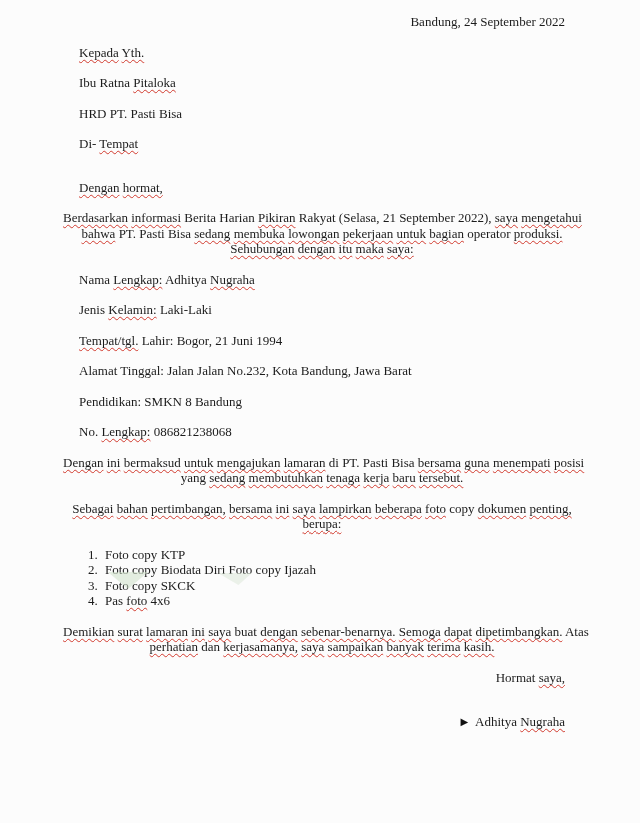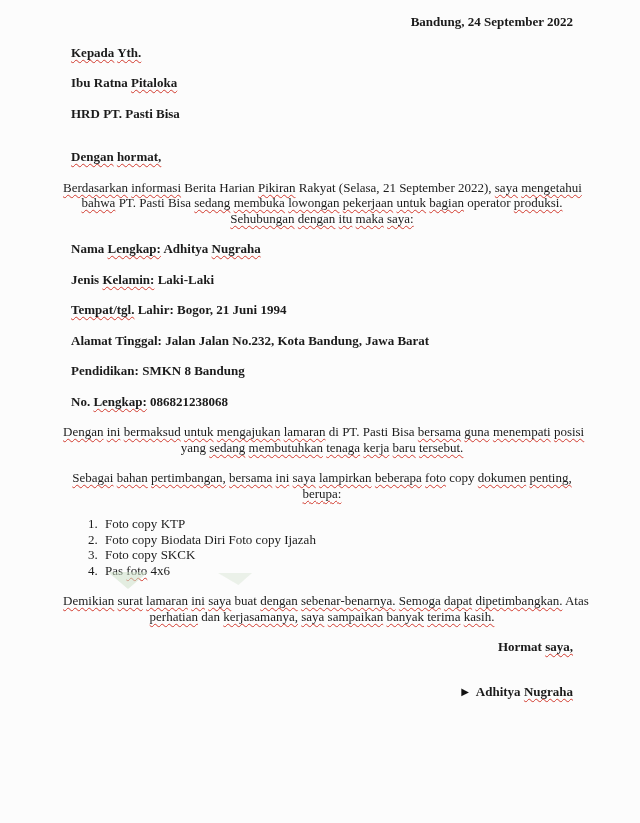--- a/index.html
+++ b/index.html
@@ -8,21 +8,21 @@
     background:#fcfcfc;
     font-family:"Liberation Serif","DejaVu Serif",serif;
     font-size:13px; color:#1b1b1b;
   }
   .page {
     position:relative; box-sizing:border-box;
     width:640px; height:823px;
     padding:14px 59px 0 63px;
     overflow:hidden;
   }
-  .line { margin:0 8px 15px; line-height:15.5px; white-space:nowrap;font-weight:bold; }
+  .line { margin:0 16px 15px; line-height:15.5px; white-space:nowrap; }
   .para { margin:0 0 15px; }
   .pline { display:block; line-height:15.5px; white-space:nowrap;text-align:center; }
   .right { text-align:right; }
   .mt-lg { margin-top:28px; }
   .sig { margin-top:29px; }
   .sp {
     text-decoration: underline;
     text-decoration-style: wavy;
     text-decoration-color:#d23b2f;
     text-decoration-thickness:1px;
@@ -51,20 +51,21 @@
 <div class="page">
 
   <div class="wm wm1"></div>
   <div class="wm wm2"></div>
 
   <p class="line right"><span>Bandung,</span> <span>24</span> <span>September</span> <span>2022</span></p>
 
   <p class="line"><span class="sp">Kepada</span> <span class="sp">Yth.</span></p>
   <p class="line"><span>Ibu</span> <span>Ratna</span> <span class="sp">Pitaloka</span></p>
   <p class="line"><span>HRD</span> <span>PT.</span> <span>Pasti</span> <span>Bisa</span></p>
+  <p class="line"><span>Di-</span> <span class="sp">Tempat</span></p>
 
   <p class="line mt-lg"><span class="sp">Dengan</span> <span class="sp">hormat,</span></p>
 
   <div class="para">
     <span class="pline"><span class="sp">Berdasarkan</span> <span class="sp">informasi</span> <span>Berita</span> <span>Harian</span> <span class="sp">Pikiran</span> <span>Rakyat</span> <span>(Selasa,</span> <span>21</span> <span>September</span> <span>2022),</span> <span class="sp">saya</span> <span class="sp">mengetahui</span></span>
     <span class="pline"><span class="sp">bahwa</span> <span>PT.</span> <span>Pasti</span> <span>Bisa</span> <span class="sp">sedang</span> <span class="sp">membuka</span> <span class="sp">lowongan</span> <span class="sp">pekerjaan</span> <span class="sp">untuk</span> <span class="sp">bagian</span> <span>operator</span> <span class="sp">produksi.</span></span>
     <span class="pline"><span class="sp">Sehubungan</span> <span class="sp">dengan</span> <span class="sp">itu</span> <span class="sp">maka</span> <span class="sp">saya:</span></span>
   </div>
 
   <p class="line"><span>Nama</span> <span class="sp">Lengkap:</span> <span>Adhitya</span> <span class="sp">Nugraha</span></p>

